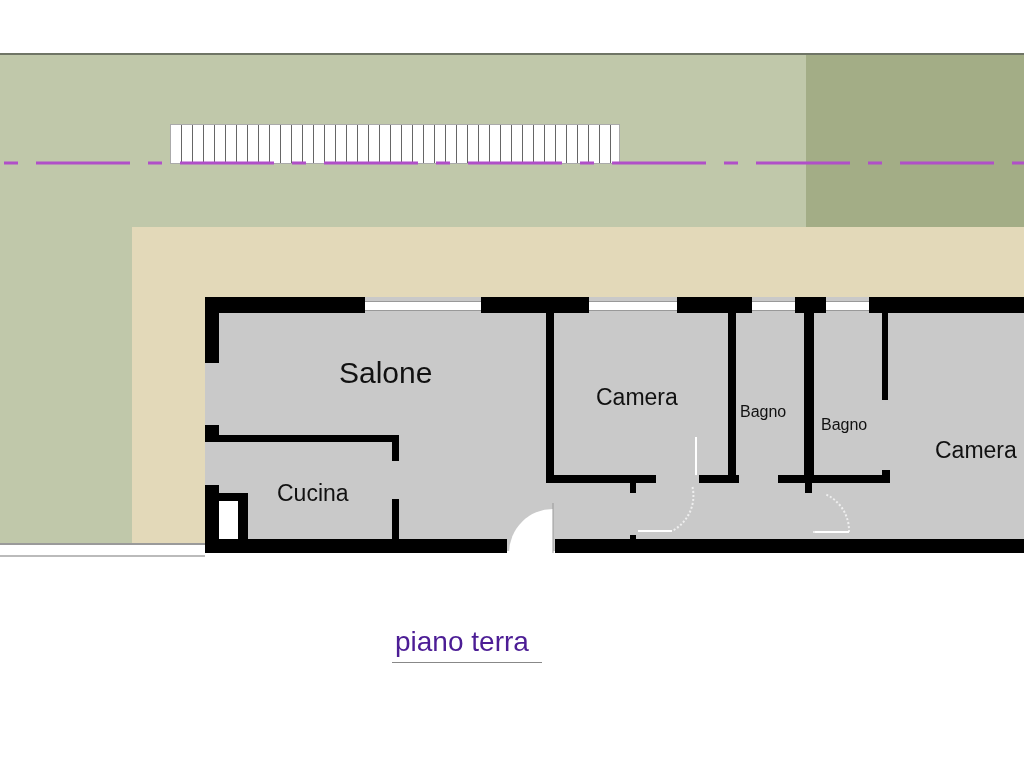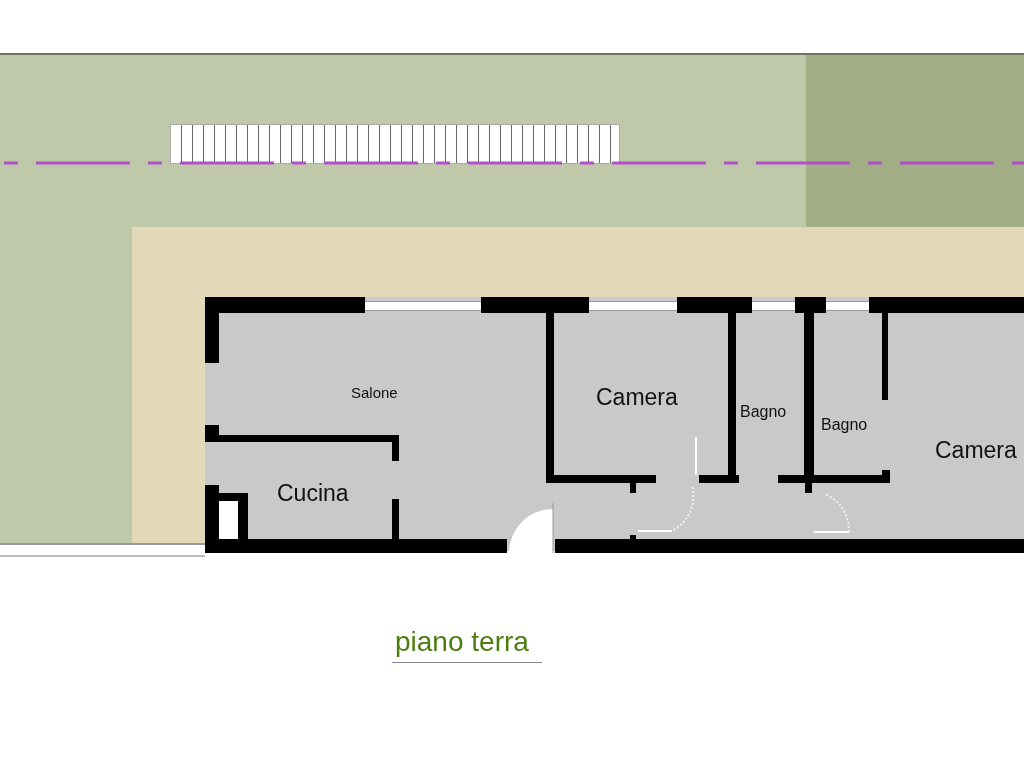--- a/index.html
+++ b/index.html
@@ -6,21 +6,21 @@
   body { width:1024px; height:768px; background:#ffffff; position:relative; overflow:hidden; font-family:"Liberation Sans", sans-serif; }
   .abs { position:absolute; }
   .garden { left:0; top:53px; width:1024px; height:494px; background:#c0c8aa; border-top:2px solid #6f7566; }
   .garden-dark { left:806px; top:55px; width:218px; height:172px; background:#a3ad86; }
   .terrace { left:132px; top:227px; width:892px; height:320px; background:#e3d9b9; }
   .bottom-line { left:0; top:543px; width:205px; height:10px; background:#fff; border-top:2px solid #9a9a9a; border-bottom:2px solid #bbb; }
   .floor { background:#c9c9c9; }
   .wall { background:#000; }
   .win { background:#fff; border-top:1px solid #999; border-bottom:1px solid #999; }
   .label { color:#111; white-space:nowrap; }
-  .title { left:395px; top:626px; font-size:28px; color:#4d7c0f; }
+  .title { left:395px; top:626px; font-size:28px; color:#4c1d95; }
   .title-line { left:392px; top:662px; width:150px; height:1px; background:#888; }
   .fence { left:170px; top:124px; width:450px; height:40px; background:#fff; border:1px solid #aaa; box-sizing:border-box;
     background-image:repeating-linear-gradient(90deg, transparent 0, transparent 10px, #666 10px, #666 11px); }
 </style>
 </head>
 <body>
 
 <div class="abs garden"></div>
 <div class="abs garden-dark"></div>
 <div class="abs terrace"></div>
@@ -79,21 +79,21 @@
 <svg class="abs" style="left:630px;top:435px;" width="80" height="110">
   <path d="M8 96 L42 96 A40 40 0 0 0 62 50" fill="none" stroke="#eee" stroke-width="2" stroke-dasharray="2,2"></path>
   <line x1="8" y1="96" x2="42" y2="96" stroke="#fff" stroke-width="2"></line>
   <line x1="66" y1="2" x2="66" y2="40" stroke="#fff" stroke-width="2"></line>
 </svg>
 <svg class="abs" style="left:805px;top:480px;" width="60" height="64">
   <path d="M8 52 L44 52 A40 40 0 0 0 20 14" fill="none" stroke="#eee" stroke-width="2" stroke-dasharray="2,2"></path>
   <line x1="10" y1="52" x2="44" y2="52" stroke="#fff" stroke-width="2"></line>
 </svg>
 
-<div class="abs label" style="left:339px;top:384px;font-size:15px;margin-left:12px;">Salone</div>
+<div class="abs label" style="left:339px;top:356px;font-size:30px;">Salone</div>
 <div class="abs label" style="left:277px;top:480px;font-size:23px;">Cucina</div>
 <div class="abs label" style="left:596px;top:384px;font-size:23px;">Camera</div>
 <div class="abs label" style="left:740px;top:403px;font-size:16px;">Bagno</div>
 <div class="abs label" style="left:821px;top:416px;font-size:16px;">Bagno</div>
 <div class="abs label" style="left:935px;top:437px;font-size:23px;">Camera</div>
 
 <div class="abs title">piano terra</div>
 <div class="abs title-line"></div>
 
 </body></html>

